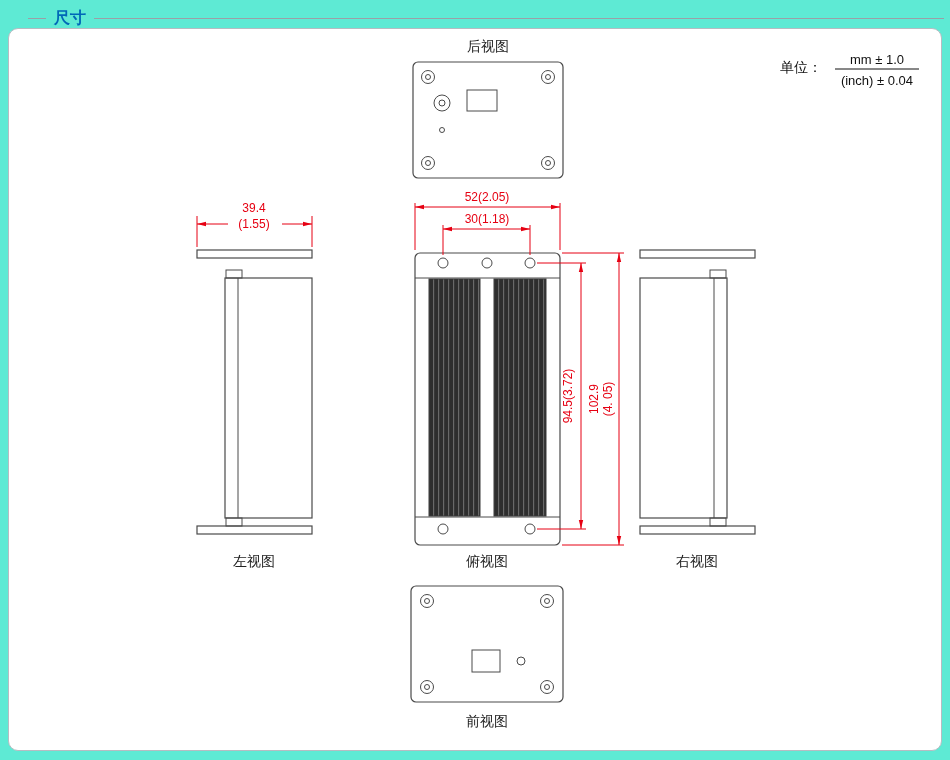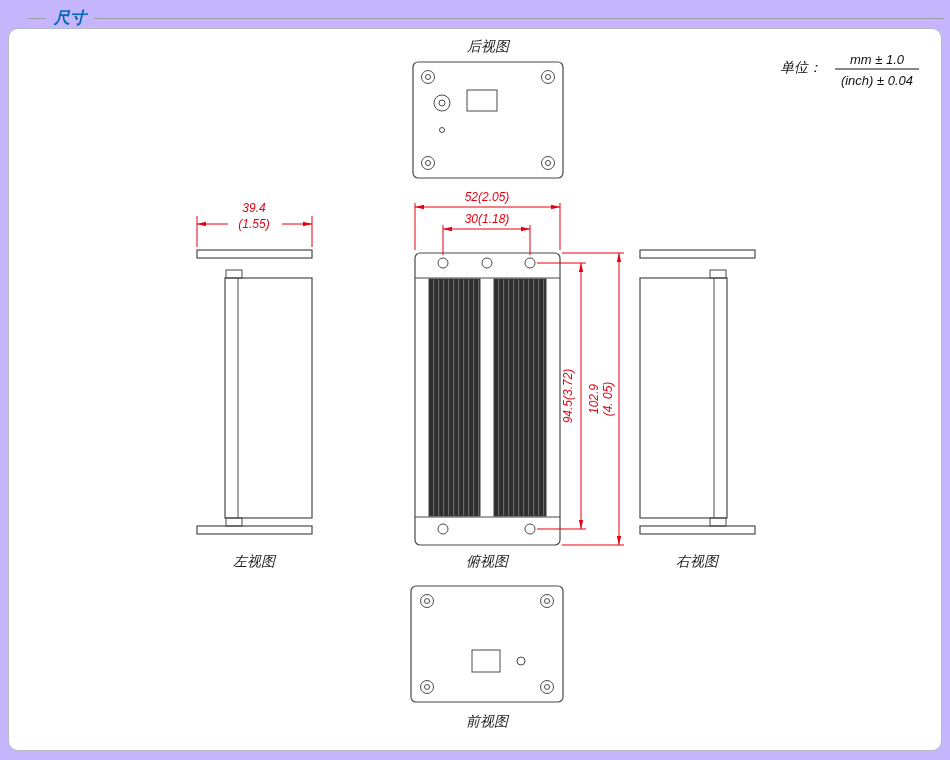--- a/index.html
+++ b/index.html
@@ -3,21 +3,21 @@
 <meta charset="utf-8">
 <style>
   :root{
     --accent:#0068b7;
     --dimension:#e60012;
     --line:#4a4a4a;
   }
   *{box-sizing:border-box;margin:0;padding:0;}
   html,body{width:950px;height:760px;background:#ffffff;overflow:hidden;
     font-family:"Liberation Sans",sans-serif;}
-  .stage{position:relative;width:950px;height:760px;background:#c4b5fd;font-style:italic;}
+  .stage{position:relative;width:950px;height:760px;background:#5eead4;}
   .section-header{
     position:absolute;top:8px;left:28px;right:6px;height:20px;
     display:flex;align-items:center;gap:8px;z-index:2;
   }
   .section-header .hline{height:0;border-top:1px solid #9aa0a6;}
   .section-header .hline.left{width:18px;}
   .section-header .hline.right{flex:1;}
   .section-title{
     color:var(--accent);font-size:16px;font-weight:bold;line-height:1;
     white-space:nowrap;

